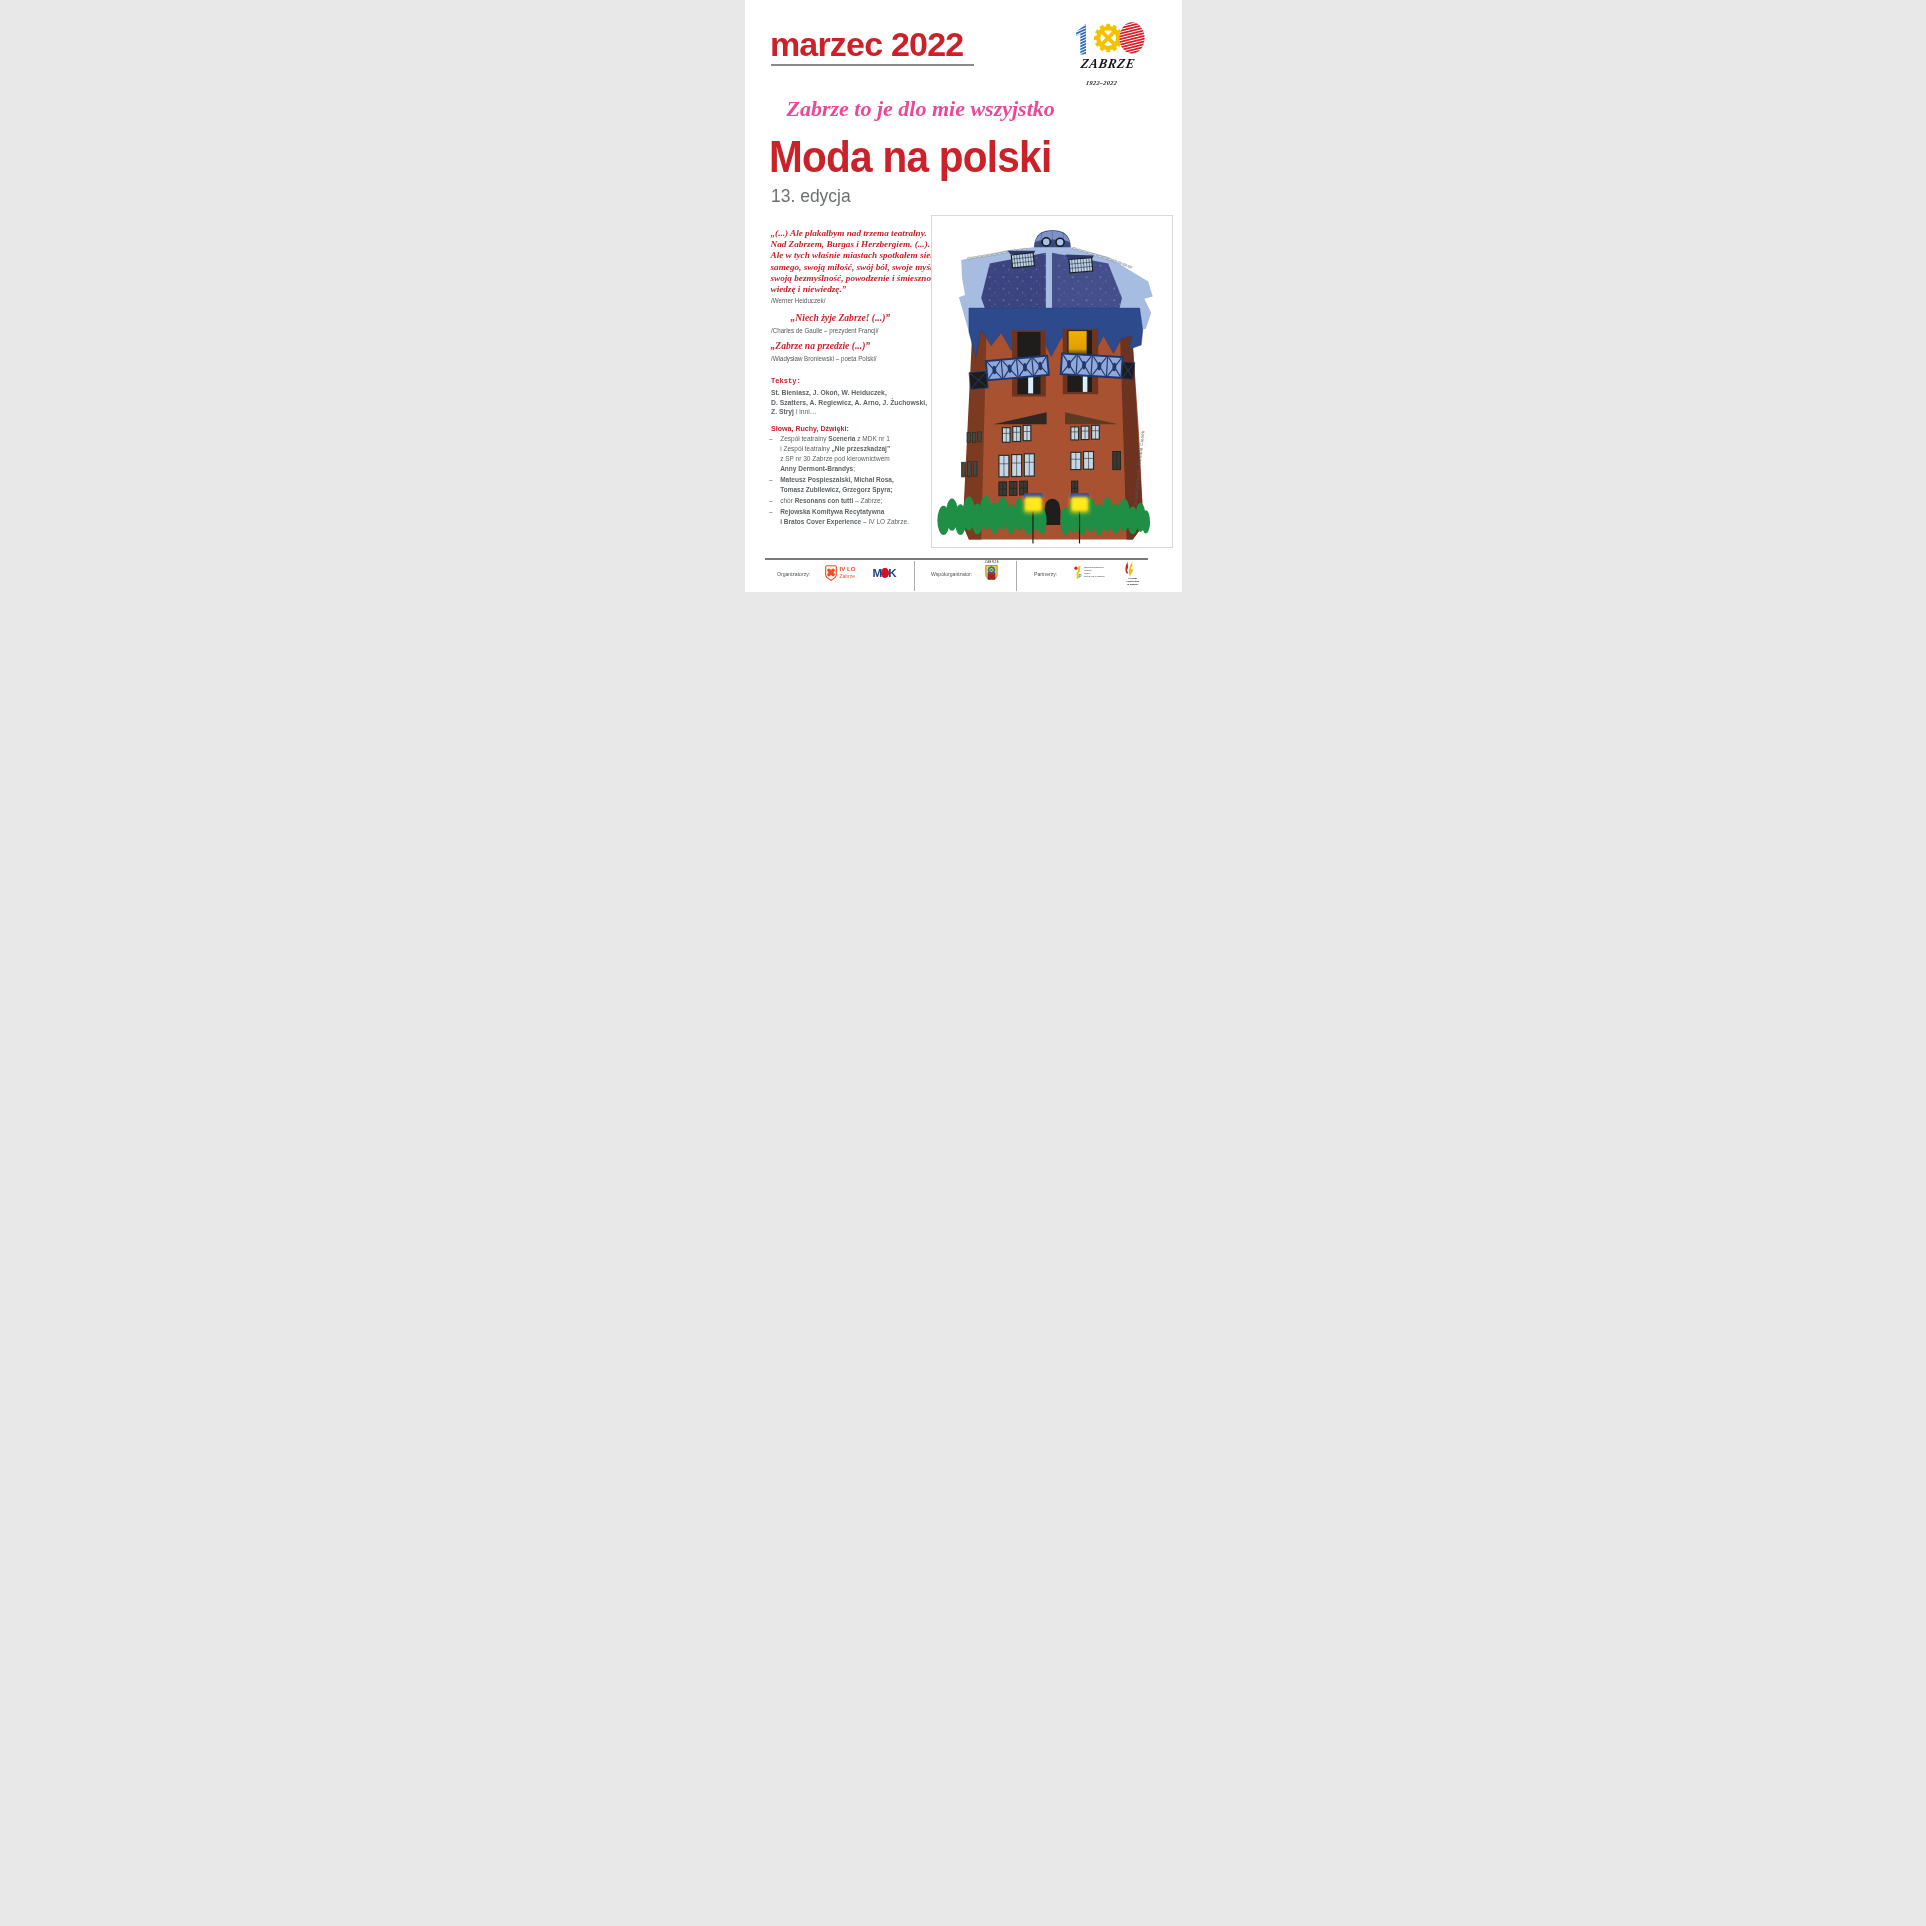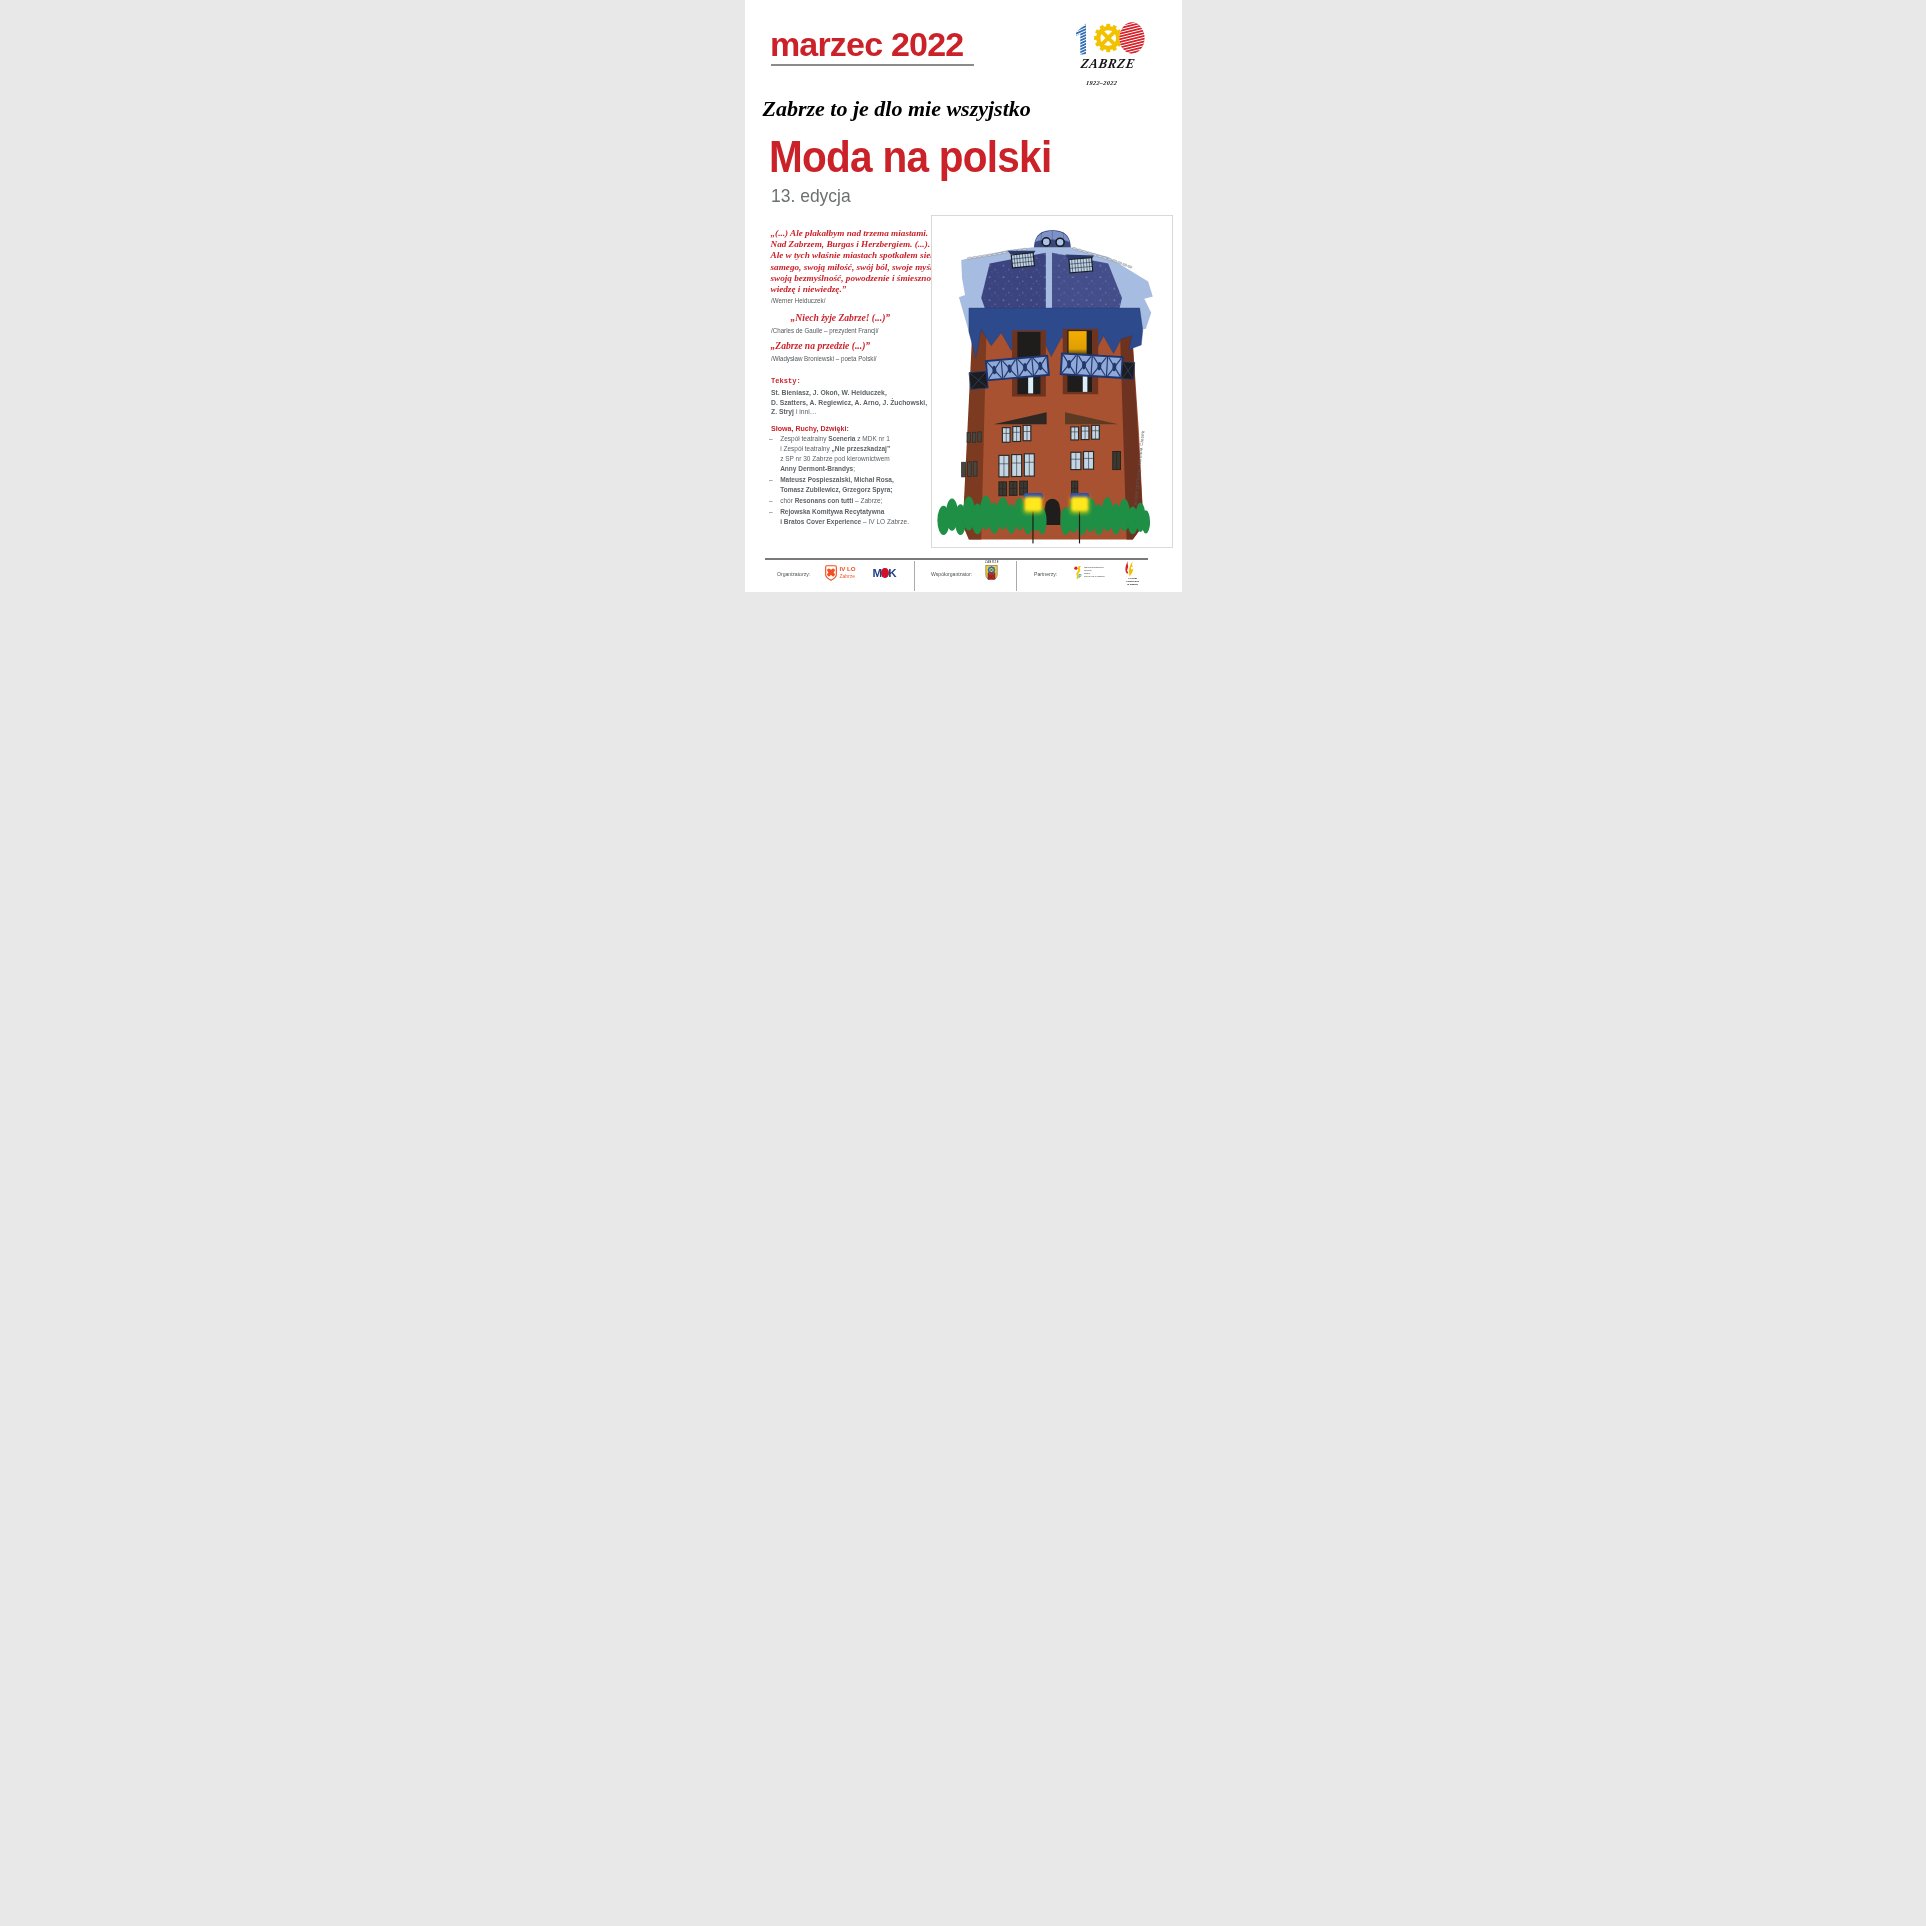--- a/index.html
+++ b/index.html
@@ -75,26 +75,26 @@
         <line x1="114" y1="29" x2="78" y2="65" stroke="#f2c200" stroke-width="10"></line>
         <circle cx="96" cy="47" r="7" fill="#f2c200"></circle>
       </g>
       <ellipse cx="158" cy="47" rx="33" ry="41" fill="url(#rh)"></ellipse>
     </svg>
     <div class="script" style="position:absolute;left:0.8px;top:37px;width:74px;text-align:center;font-size:12.7px;
          transform:skewX(-10deg) scaleY(1.08);letter-spacing:0.8px;">ZABRZE</div>
     <div class="script" style="position:absolute;left:15.4px;top:59px;font-size:6.2px;transform:skewX(-8deg);letter-spacing:0.4px;">1922–2022</div>
   </div>
 
-  <div class="abs serifit" style="left:18px;top:96px;font-size:22px;color:#000000;">Zabrze to je dlo mie wszyjstko</div>
+  <div class="abs serifit" style="left:42px;top:96px;font-size:22px;color:#ec4899;">Zabrze to je dlo mie wszyjstko</div>
   <div class="abs headline ox" style="left:24px;top:134px;font-size:45px;line-height:46px;transform:scaleX(.9);">Moda na polski</div>
   <div class="abs ox" style="left:26px;top:185px;font-size:19px;color:#6b7170;transform:scaleX(.92);white-space:nowrap;">13. edycja</div>
 
   <div class="abs quote" style="left:26px;top:228px;">
-    <div>„(...) Ale płakałbym nad trzema miastami.</div>
+    <div>„(...) Ale płakałbym nad trzema teatralny.</div>
     <div>Nad Zabrzem, Burgas i Herzbergiem. (...).</div>
     <div>Ale w tych właśnie miastach spotkałem siebie</div>
     <div>samego, swoją miłość, swój ból, swoje myśli,</div>
     <div>swoją bezmyślność, powodzenie i śmieszność,</div>
     <div>wiedzę i niewiedzę.”</div>
   </div>
   <div class="abs author" style="left:26px;top:296px;">/Werner Heiduczek/</div>
 
   <div class="abs quote" style="left:26px;top:312px;font-size:9.6px;margin-left:20px;">„Niech żyje Zabrze! (...)”</div>
   <div class="abs author" style="left:26px;top:326px;">/Charles de Gaulle – prezydent Francji/</div>

